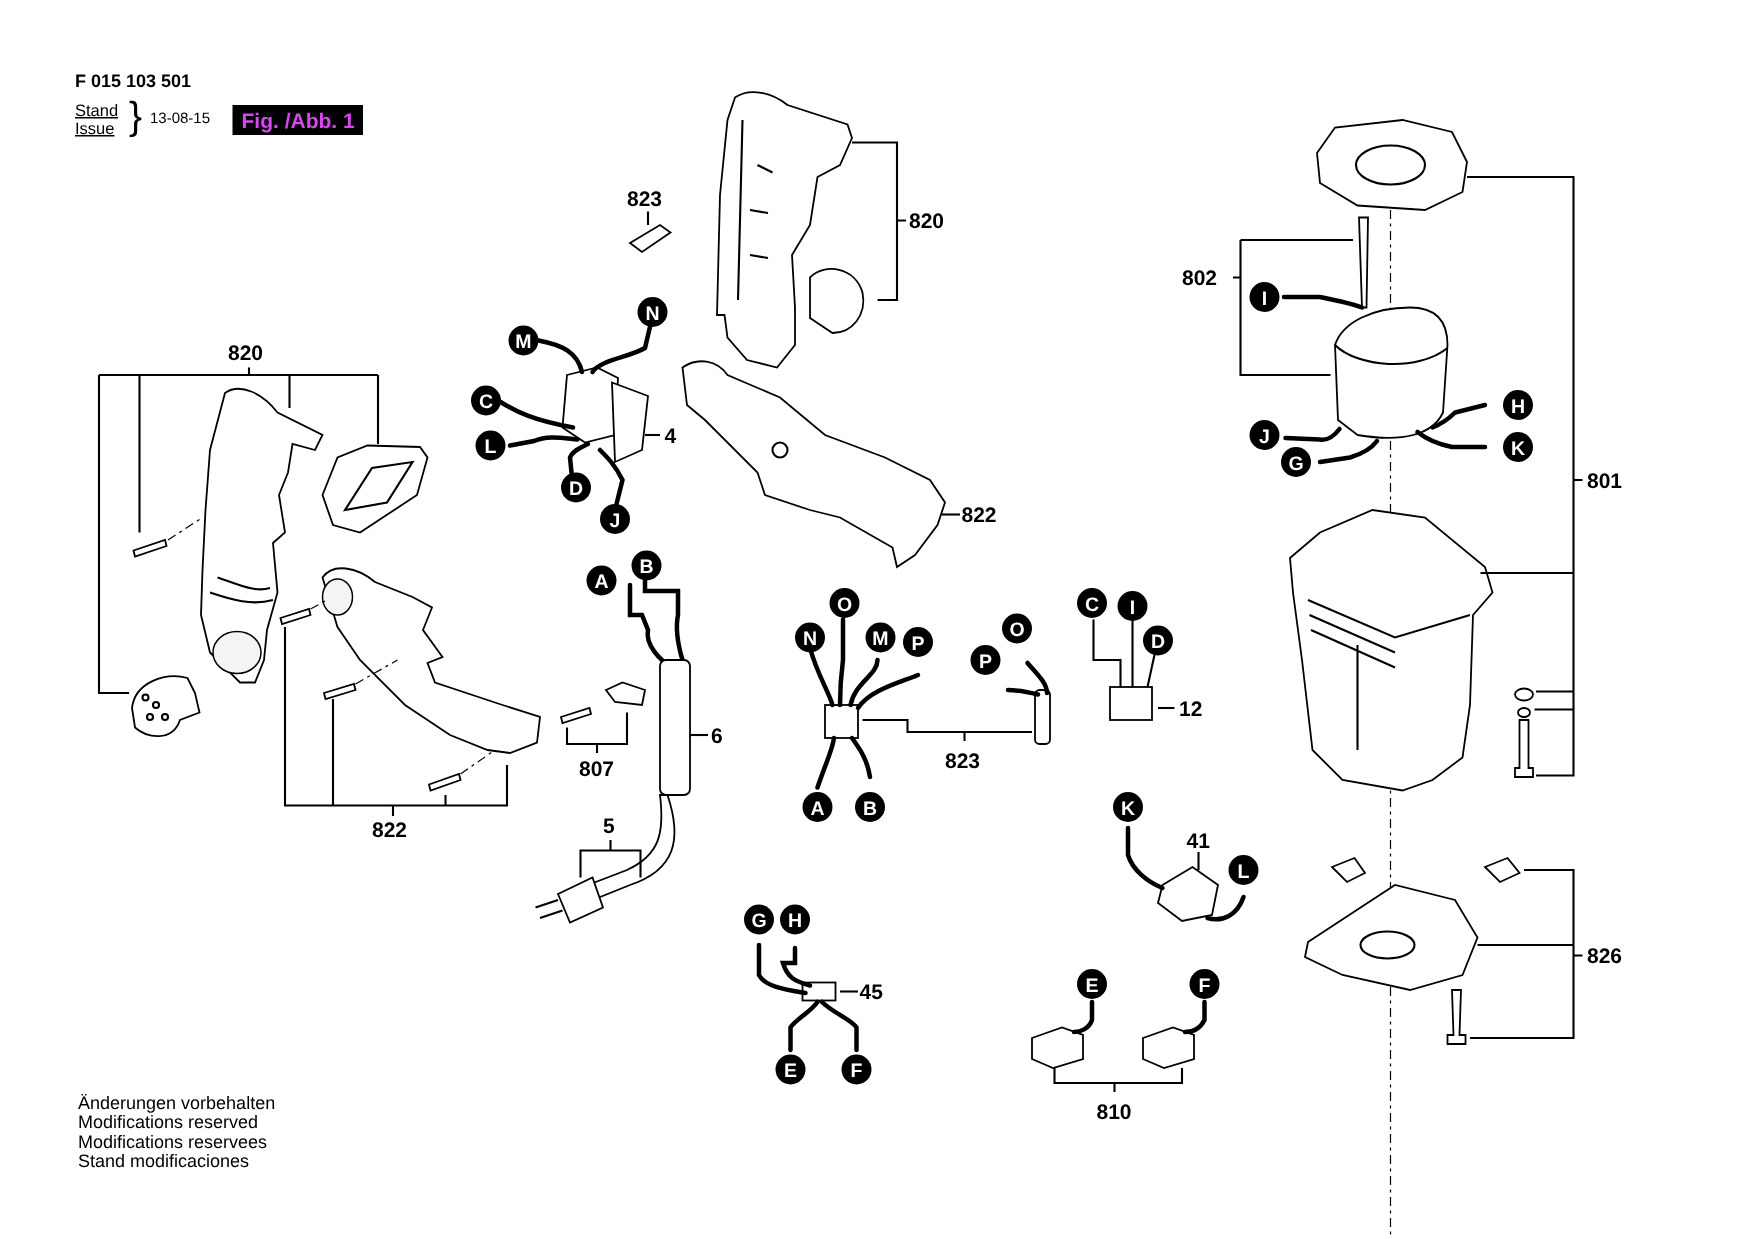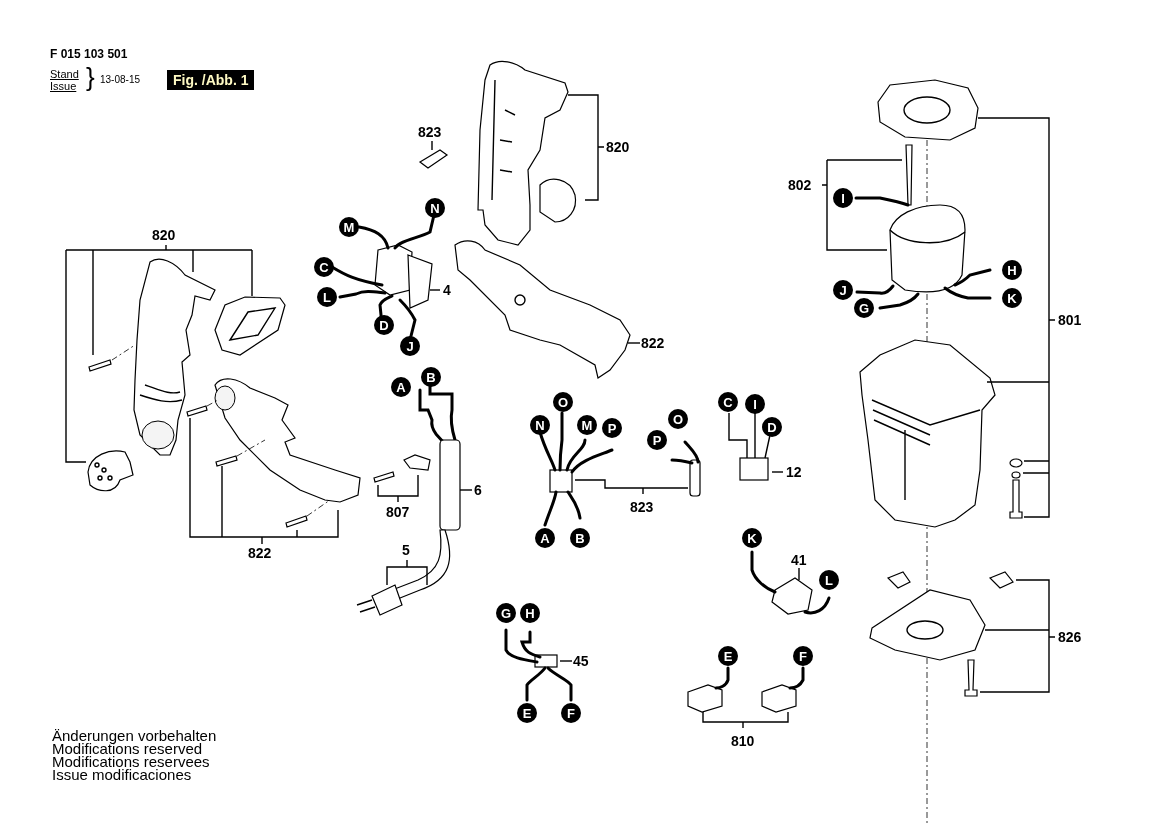--- a/index.html
+++ b/index.html
@@ -2,22 +2,22 @@
 <html><head>
 <meta charset="utf-8">
 <style>
   html, body { margin:0; padding:0; background:#ffffff; }
   body { width:1169px; height:826px; position:relative; overflow:hidden; font-family:"Liberation Sans", sans-serif; color:#000; }
   .hdr { position:absolute; font-size:11px; line-height:12px; }
   #docnum { left:50px; top:48px; font-size:12px;font-weight:bold; }
   #stand { left:50px; top:68px;text-decoration:underline; }
   #brace { left:86px; top:64px; font-size:26px; line-height:26px; font-weight:300; }
   #date { left:100px; top:74px; font-size:10px; }
-  #fig { left:155px; top:70px; background:#000; color:#fef9c3; font-weight:bold; font-size:14px; padding:2px 6px; line-height:16px;margin-left:12px; }
-  #notes { position:absolute; left:52px; top:729px; font-size:15px; line-height:13px; }
+  #fig { left:155px; top:70px; background:#000; color:#d946ef; font-weight:bold; font-size:14px; padding:2px 6px; line-height:16px; }
+  #notes { position:absolute; left:52px; top:729px; font-size:12px; line-height:13px; }
   svg#diagram { position:absolute; left:0; top:0; }
   .lbl { font-family:"Liberation Sans", sans-serif; font-weight:bold; font-size:14px; fill:#000; }
   .cl { font-family:"Liberation Sans", sans-serif; font-weight:bold; font-size:13px; fill:#fff; text-anchor:middle; dominant-baseline:central; }
   .ln { stroke:#000; stroke-width:1.4; fill:none; }
   .part { stroke:#000; stroke-width:1.2; fill:#fff; }
   .part2 { stroke:#000; stroke-width:1; fill:#f4f4f4; }
   .wire { stroke:#000; stroke-width:3; fill:none; stroke-linecap:round; }
   .dash { stroke:#000; stroke-width:0.8; stroke-dasharray:6 3 2 3; fill:none; }
 </style>
 </head>
@@ -29,21 +29,21 @@
   <div>Issue</div>
 </div>
 <div id="brace" class="hdr">}</div>
 <div id="date" class="hdr">13-08-15</div>
 <div id="fig" class="hdr">Fig. /Abb. 1</div>
 
 <div id="notes">
   <div>Änderungen vorbehalten</div>
   <div>Modifications reserved</div>
   <div>Modifications reservees</div>
-  <div>Issue modificaciones</div>
+  <div>Stand modificaciones</div>
 </div>
 
 <svg id="diagram" width="1169" height="826" viewBox="0 0 1169 826">
 
   <g>
     <text class="lbl" x="152" y="240">820</text>
     <path class="ln" d="M166 245 V250 M66 250 H252 M66 250 V462 H86 M93 250 V355 M193 250 V272 M252 250 V296"></path>
 
     <path class="part" d="M150 262 C160 255 175 262 185 275 L215 290 L210 300 L195 296 L192 315 L186 330 L190 355 L182 362 L185 395 L178 420 L176 440 L170 455 L160 455 L150 445 L140 435 L134 410 L135 380 L137 340 L140 300 Z"></path>
     <path class="ln" d="M145 385 C160 390 170 395 180 392 M140 395 C155 400 168 404 182 400"></path>

